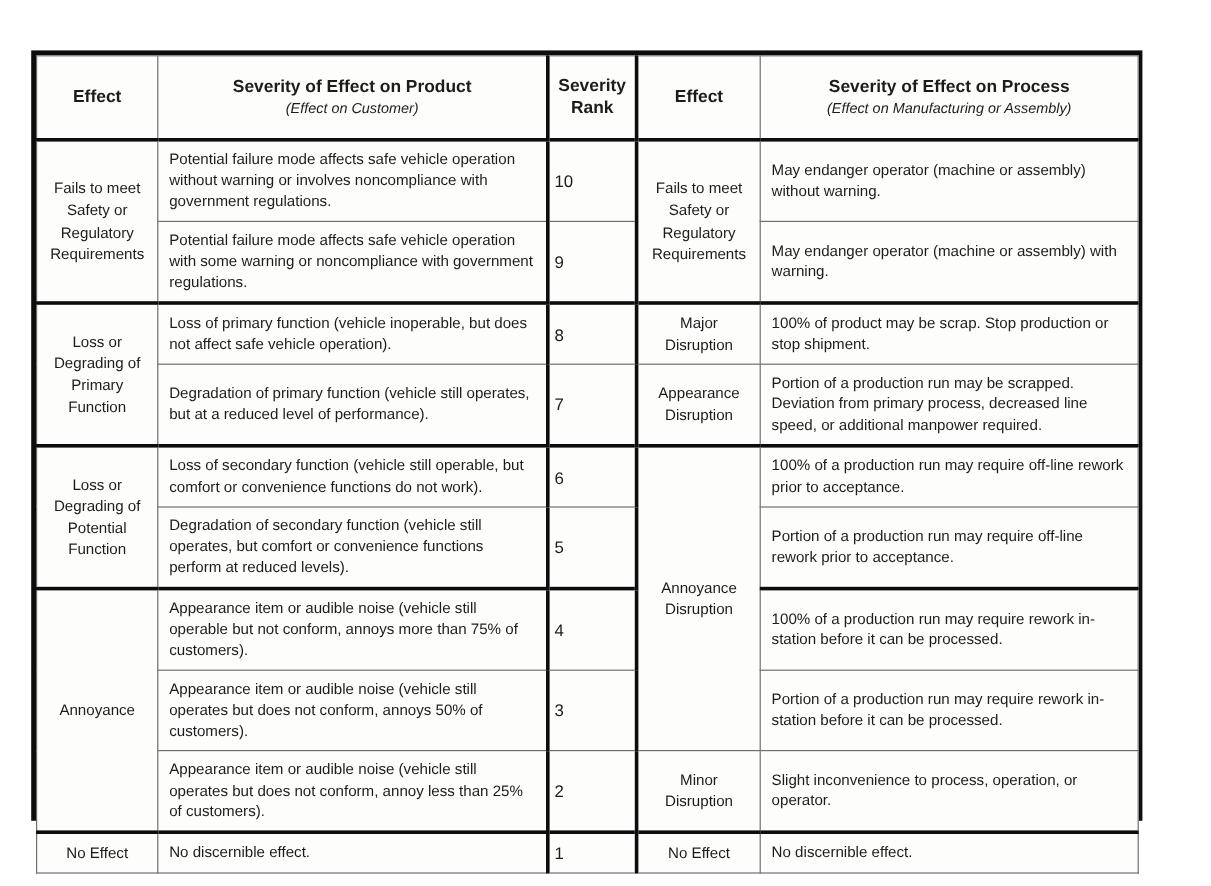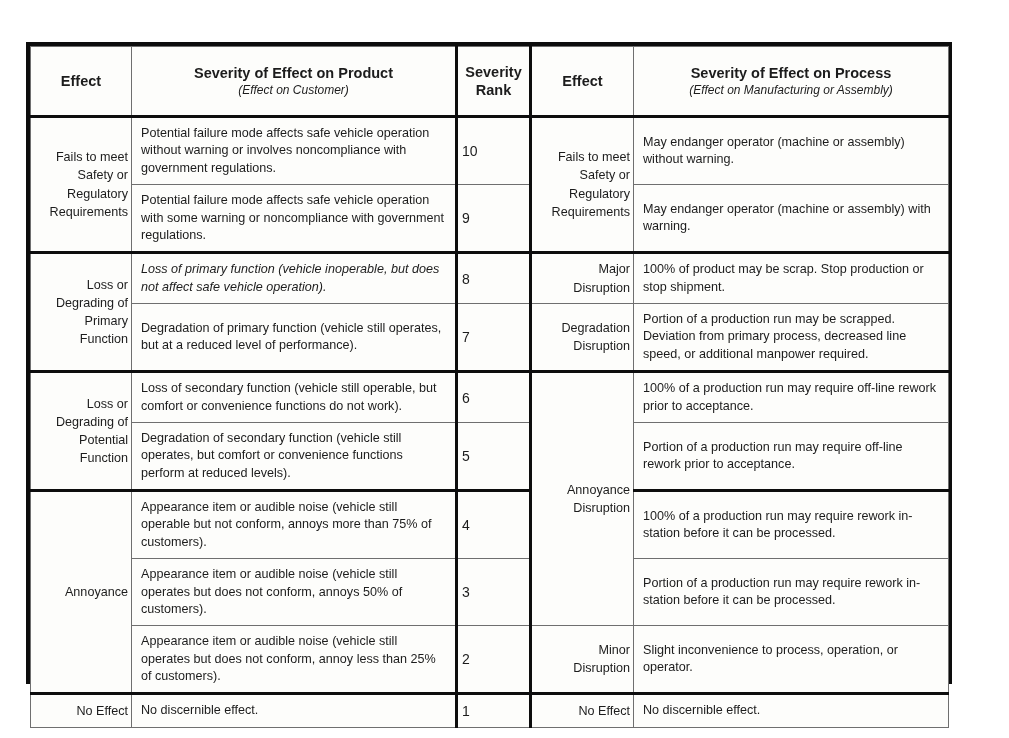--- a/index.html
+++ b/index.html
@@ -67,35 +67,35 @@
     font-style: italic;
   }
   th.h-effect-prod, th.h-rank, th.h-effect-proc { font-size: 14.5px; }
 
   
   .sep-left  { border-left: 3px solid #0d0d0d !important; margin-left: 28px; }
   .sep-right { border-right: 3px solid #0d0d0d !important; }
 
   
   td.group {
-    text-align: right;
+    text-align: center;
     font-size: 12.6px;
     line-height: 1.45;
     padding: 4px 3px;
   }
   td.group .gline { display: block; }
 
   
   td.desc {
     text-align: left;
     font-size: 12.6px;
     line-height: 1.38;
     padding: 7px 8px 7px 9px;
   }
-  td.desc.italic { font-style: italic; }
+  td.desc.italic { }
 
   
   td.rank {
     text-align: left;
     font-size: 14px;
     padding: 4px;
   }
 
   
   .hr-top { border-top: 3px solid #0d0d0d !important; }
@@ -170,21 +170,21 @@
             <td class="group hr-top" rowspan="1">
               <span class="gline">Major</span>
               <span class="gline">Disruption</span>
             </td>
             <td class="desc hr-top">100% of product may be scrap.  Stop production or stop shipment.</td>
           </tr>
           <tr>
             <td class="desc">Degradation of primary function (vehicle still operates, but at a reduced level of performance).</td>
             <td class="rank sep-left sep-right">7</td>
             <td class="group" rowspan="1">
-              <span class="gline">Degradation</span>
+              <span class="gline">Appearance</span>
               <span class="gline">Disruption</span>
             </td>
             <td class="desc">Portion of a production run may be scrapped. Deviation from primary process, decreased line speed, or additional manpower required.</td>
           </tr>
           <tr>
             <td class="group hr-top" rowspan="2">
               <span class="gline">Loss or</span>
               <span class="gline">Degrading of</span>
               <span class="gline">Potential</span>
               <span class="gline">Function</span>

